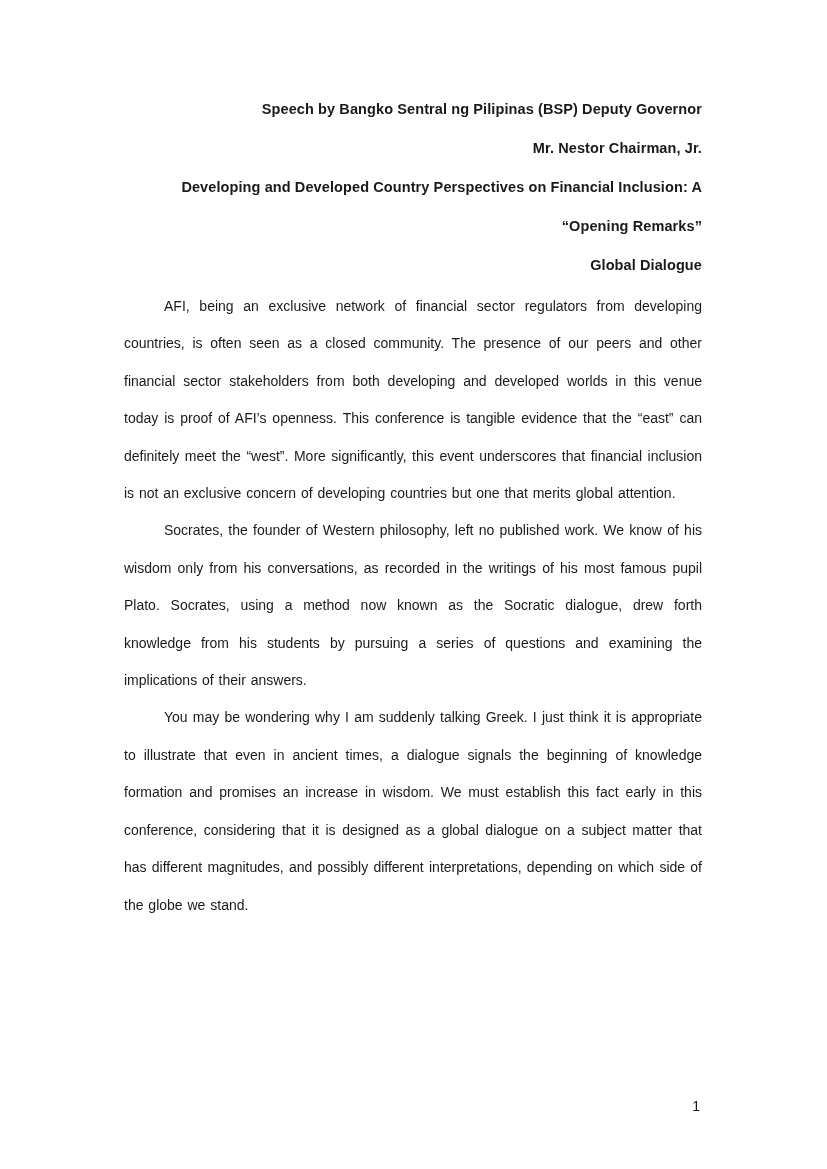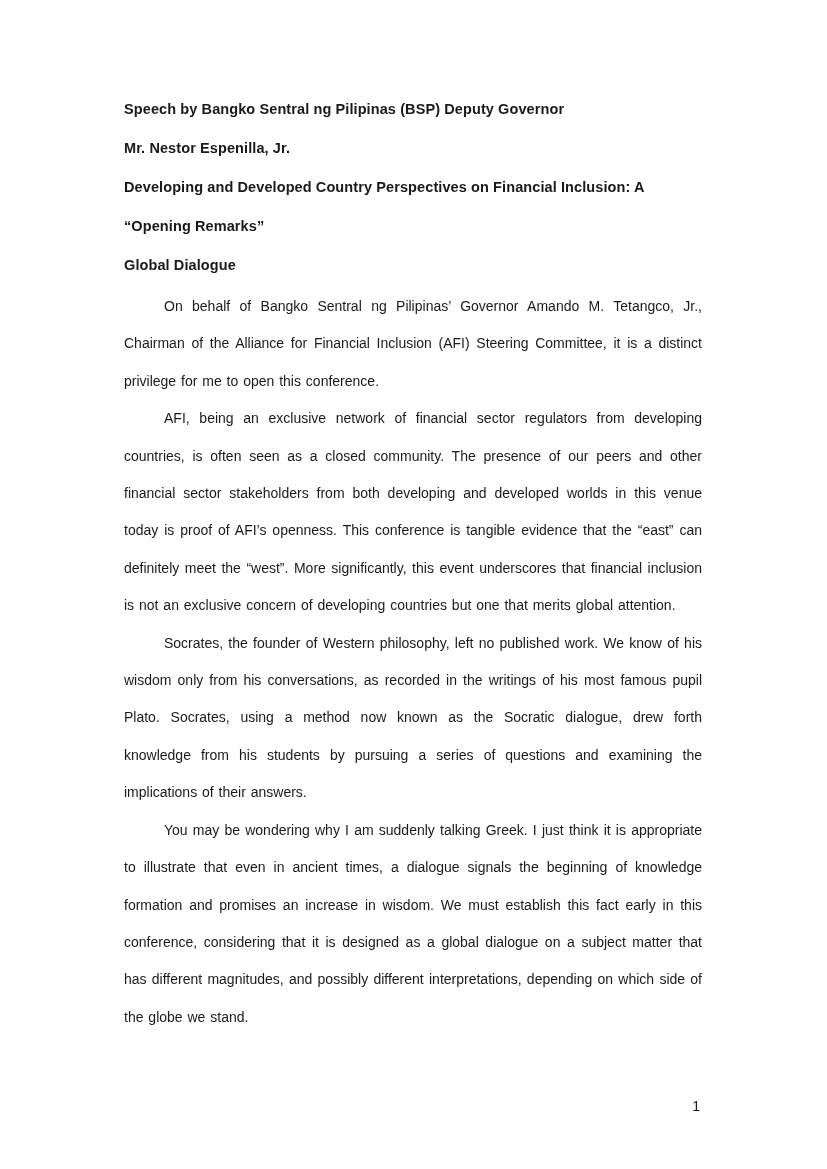--- a/index.html
+++ b/index.html
@@ -17,21 +17,21 @@
     overflow: hidden;
     box-sizing: border-box;
   }
   .content {
     position: absolute;
     top: 90px;
     left: 124px;
     width: 578px;
   }
   .title-block {
-    text-align: left;
+    text-align: right;
     font-weight: bold;
     font-size: 14.5px;
     letter-spacing: 0.1px;
   }
   .title-line {
     line-height: 39px;
     white-space: nowrap;
   }
   .body-block {
     margin-top: 3px;
@@ -54,28 +54,27 @@
   }
 </style>
 </head>
 <body>
 
 <div class="page">
   <div class="content">
 
     <div class="title-block">
       <div class="title-line">Speech by Bangko Sentral ng Pilipinas (BSP) Deputy Governor</div>
-      <div class="title-line">Mr. Nestor Espenilla, Jr.</div>
+      <div class="title-line">Mr. Nestor Chairman, Jr.</div>
       <div class="title-line">Developing and Developed Country Perspectives on Financial Inclusion: A</div>
       <div class="title-line">“Opening Remarks”</div>
       <div class="title-line">Global Dialogue</div>
     </div>
 
     <div class="body-block">
-      <p class="para">On behalf of Bangko Sentral ng Pilipinas’ Governor Amando M. Tetangco, Jr., Chairman of the Alliance for Financial Inclusion (AFI) Steering Committee, it is a distinct privilege for me to open this conference.</p>
       <p class="para">AFI, being an exclusive network of financial sector regulators from developing countries, is often seen as a closed community. The presence of our peers and other financial sector stakeholders from both developing and developed worlds in this venue today is proof of AFI’s openness. This conference is tangible evidence that the “east” can definitely meet the “west”. More significantly, this event underscores that financial inclusion is not an exclusive concern of developing countries but one that merits global attention.</p>
       <p class="para">Socrates, the founder of Western philosophy, left no published work. We know of his wisdom only from his conversations, as recorded in the writings of his most famous pupil Plato. Socrates, using a method now known as the Socratic dialogue, drew forth knowledge from his students by pursuing a series of questions and examining the implications of their answers.</p>
       <p class="para">You may be wondering why I am suddenly talking Greek. I just think it is appropriate to illustrate that even in ancient times, a dialogue signals the beginning of knowledge formation and promises an increase in wisdom. We must establish this fact early in this conference, considering that it is designed as a global dialogue on a subject matter that has different magnitudes, and possibly different interpretations, depending on which side of the globe we stand.</p>
     </div>
 
   </div>
 
   <div class="page-number">1</div>
 </div>
 

